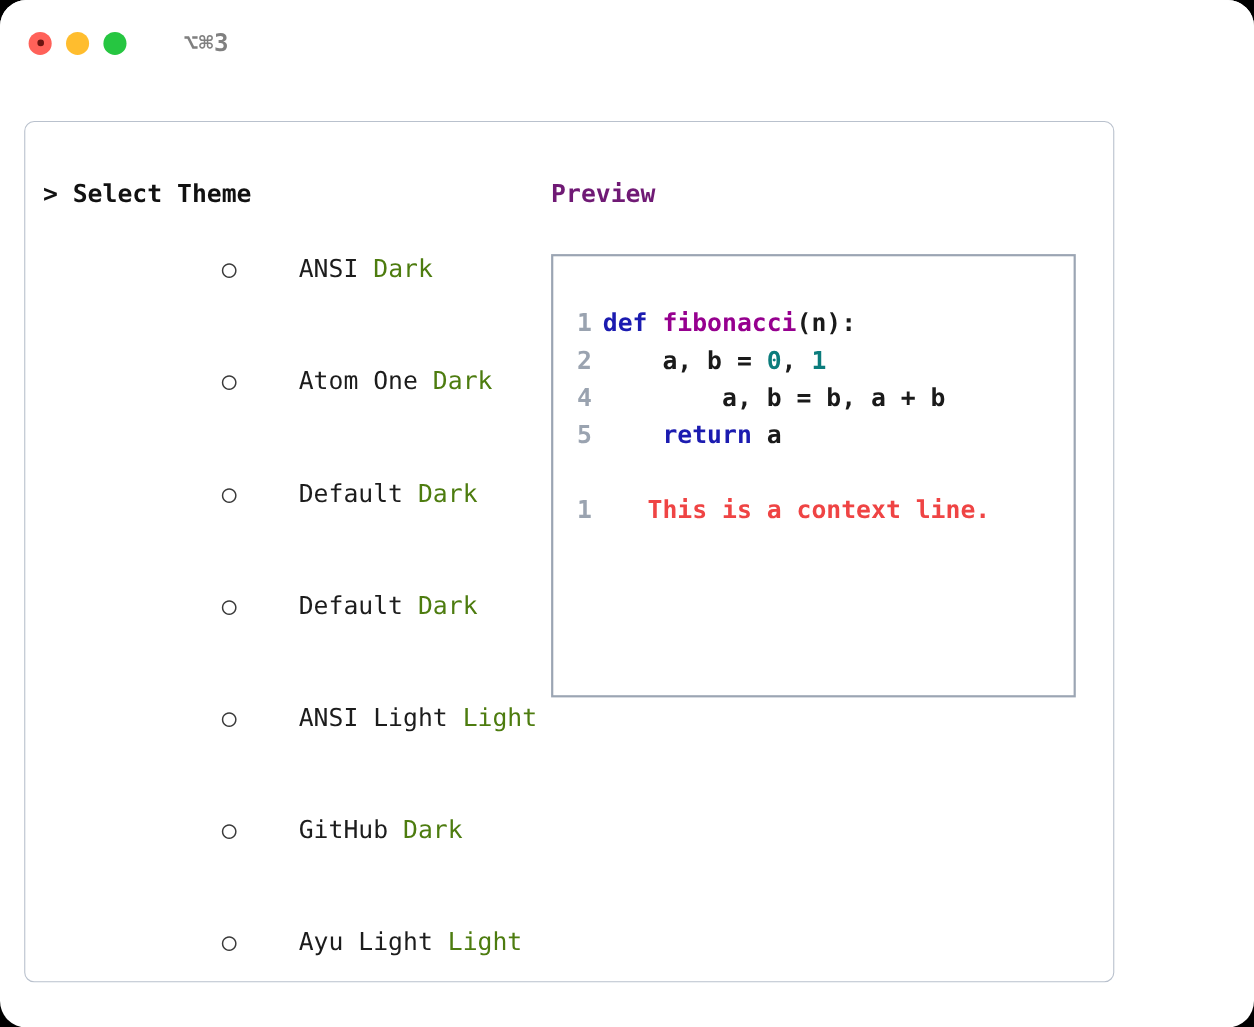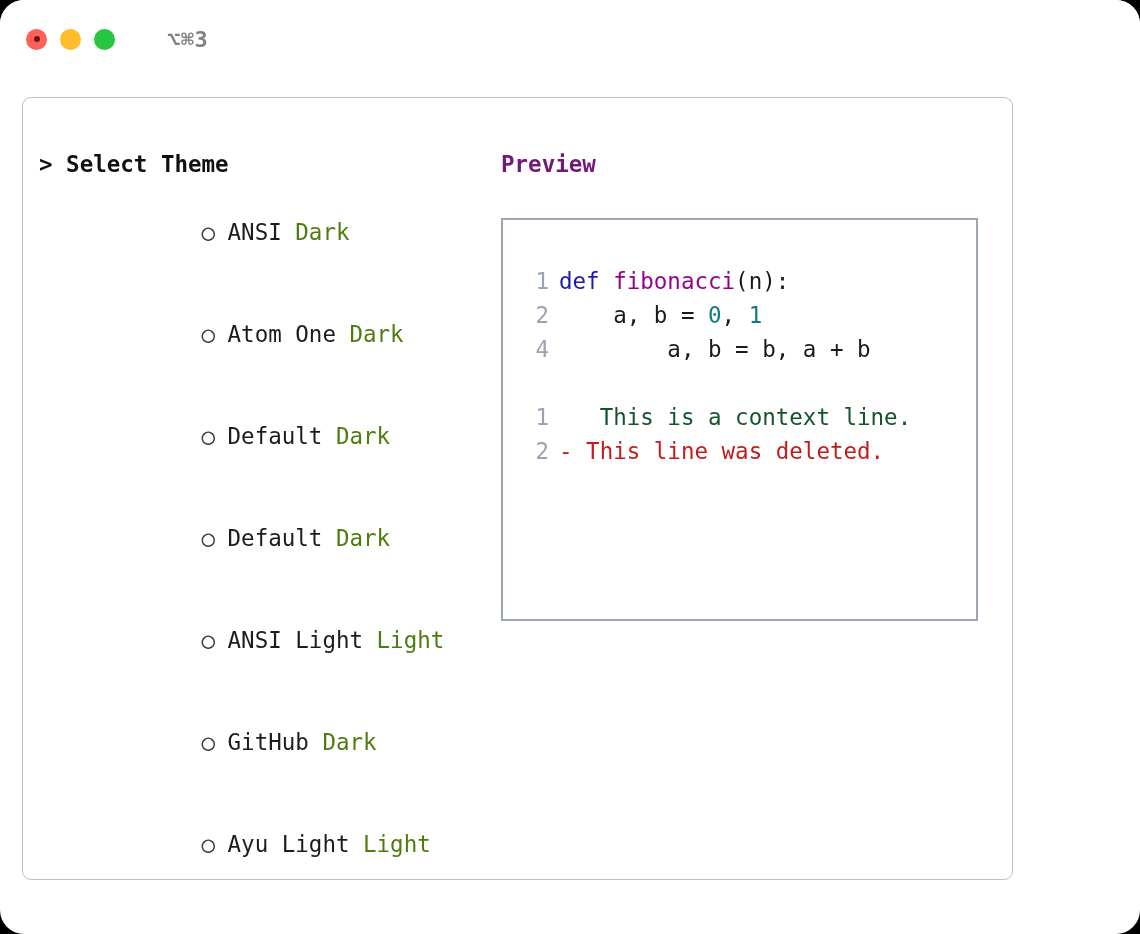--- a/index.html
+++ b/index.html
@@ -51,21 +51,21 @@
     margin-left: 52px;
     font-size: 22px;
     letter-spacing: 0.5px;
     color: #808080;
     font-weight: 600;
   }
 
   
   .panel {
     position: absolute;
-    left: 22px; top: 97px;
+    left: 22px; top: 110px;
     width: 991px;
     height: 783px;
     border: 1.5px solid #b9c1cd;
     border-radius: 9px;
     background: #ffffff;
   }
 
   .cols {
     position: absolute;
     left: 0; top: 0;
@@ -97,55 +97,56 @@
     font-size: 22.5px;
     line-height: 34px;
     color: #2b2b2b;
     white-space: pre;
   }
   .opt-row .bullet {
     display: inline-block;
     width: 26px;
     color: #3a3a3a;
   }
-  .opt-row .label { color: #1c1c1c; }
+  .opt-row .label { color: #1c1c1c; margin-left: 44px; }
   .opt-row .tag { color: #4d7c0f; }
 
   
   .preview-title {
     font-size: 22.5px;
     line-height: 34px;
     font-weight: 700;
     color: #701a75;
   }
   .preview-box {
     margin-top: 37px;
     width: 477px;
     height: 403px;
     border: 2px solid #9ba5b3;
     background: #ffffff;
-    padding: 44px 0 0 20px;
+    padding: 44px 0 0 9px;
+    font-weight: bold;
   }
   .code-line {
     font-size: 22.5px;
     line-height: 34px;
     white-space: pre;
   }
   .ln {
     display: inline-block;
     width: 26px;
     text-align: right;
     color: #9aa3b0;
     margin-right: 10px;
   }
   .tok-kw   { color: #1b1bb0; }
   .tok-fn   { color: #96008f; }
   .tok-num  { color: #0b7c7c; }
   .tok-pln  { color: #1a1a1a; }
-  .tok-ctx  { color: #14532d; }
+  .tok-ctx  { color: #ef4444; }
   .tok-del  { color: #c61b1b; }
   .tok-add  { color: #00d600; }
   .code-gap { height: 34px; }
 </style>
 </head>
 <body>
 
 <div class="window">
 
   <div class="titlebar">
@@ -197,26 +198,26 @@
 
         <div class="preview-box">
 
           <div class="code-line"><span class="ln">1</span><span class="tok-kw">def </span><span class="tok-fn">fibonacci</span><span class="tok-pln">(n):</span></div>
 
           <div class="code-line"><span class="ln">2</span><span class="tok-pln">    a, b = </span><span class="tok-num">0</span><span class="tok-pln">, </span><span class="tok-num">1</span></div>
 
 
           <div class="code-line"><span class="ln">4</span><span class="tok-pln">        a, b = b, a + b</span></div>
 
+          <div class="code-line"><span class="ln">5</span><span class="tok-pln">    </span><span class="tok-kw">return</span><span class="tok-pln"> a</span></div>
 
           <div class="code-gap"></div>
 
           <div class="code-line"><span class="ln">1</span><span class="tok-ctx"> </span><span class="tok-ctx">  This is a context line.</span></div>
 
-          <div class="code-line"><span class="ln">2</span><span class="tok-del">-</span><span class="tok-del"> This line was deleted.</span></div>
 
 
         </div>
       </div>
 
     </div>
   </div>
 </div>
 
 </body></html>

